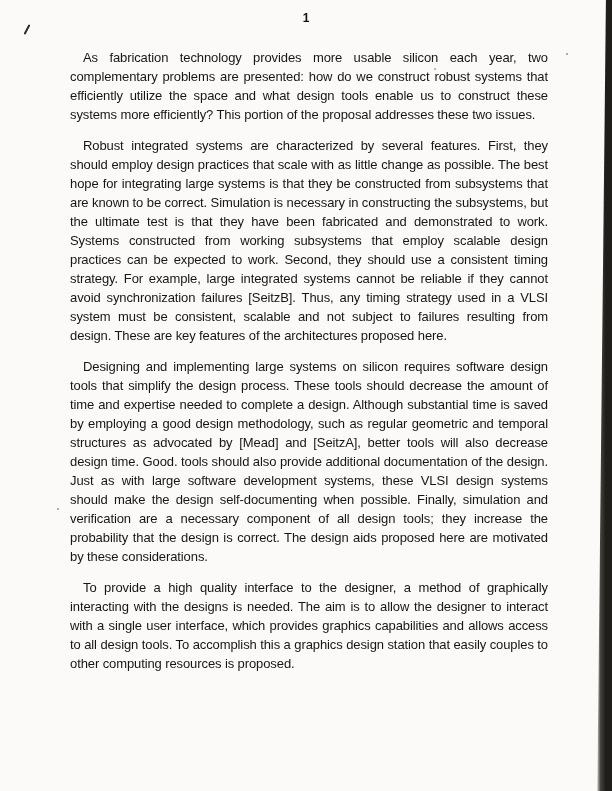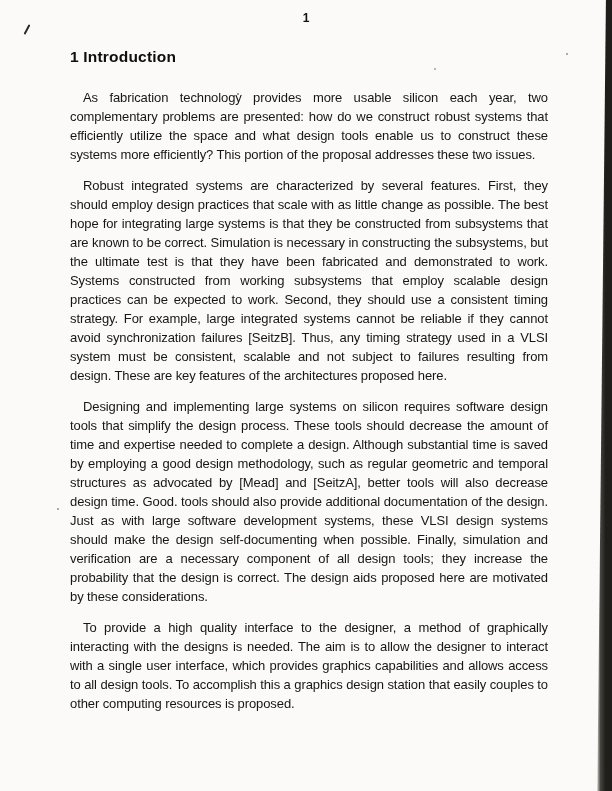--- a/index.html
+++ b/index.html
@@ -80,21 +80,20 @@
   .s4 { left: 57px;  top: 508px; width: 2px;   height: 2px; opacity: .6; }
 </style>
 </head>
 <body>
 
 <div class="scan">
 
   <div class="page-number">1</div>
 
   <div class="content">
-    <h1 class="heading">1 Introduction</h1>
 
     <p class="para">As fabrication technology provides more usable silicon each year, two complementary problems are presented: how do we construct robust systems that efficiently utilize the space and what design tools enable us to construct these systems more efficiently? This portion of the proposal addresses these two issues.</p>
 
     <p class="para">Robust integrated systems are characterized by several features. First, they should employ design practices that scale with as little change as possible. The best hope for integrating large systems is that they be constructed from subsystems that are known to be correct. Simulation is necessary in constructing the subsystems, but the ultimate test is that they have been fabricated and demonstrated to work. Systems constructed from working subsystems that employ scalable design practices can be expected to work. Second, they should use a consistent timing strategy. For example, large integrated systems cannot be reliable if they cannot avoid synchronization failures [SeitzB]. Thus, any timing strategy used in a VLSI system must be consistent, scalable and not subject to failures resulting from design. These are key features of the architectures proposed here.</p>
 
     <p class="para">Designing and implementing large systems on silicon requires software design tools that simplify the design process. These tools should decrease the amount of time and expertise needed to complete a design. Although substantial time is saved by employing a good design methodology, such as regular geometric and temporal structures as advocated by [Mead] and [SeitzA], better tools will also decrease design time. Good. tools should also provide additional documentation of the design. Just as with large software development systems, these VLSI design systems should make the design self-documenting when possible. Finally, simulation and verification are a necessary component of all design tools; they increase the probability that the design is correct. The design aids proposed here are motivated by these considerations.</p>
 
     <p class="para">To provide a high quality interface to the designer, a method of graphically interacting with the designs is needed. The aim is to allow the designer to interact with a single user interface, which provides graphics capabilities and allows access to all design tools. To accomplish this a graphics design station that easily couples to other computing resources is proposed.</p>
   </div>
 

